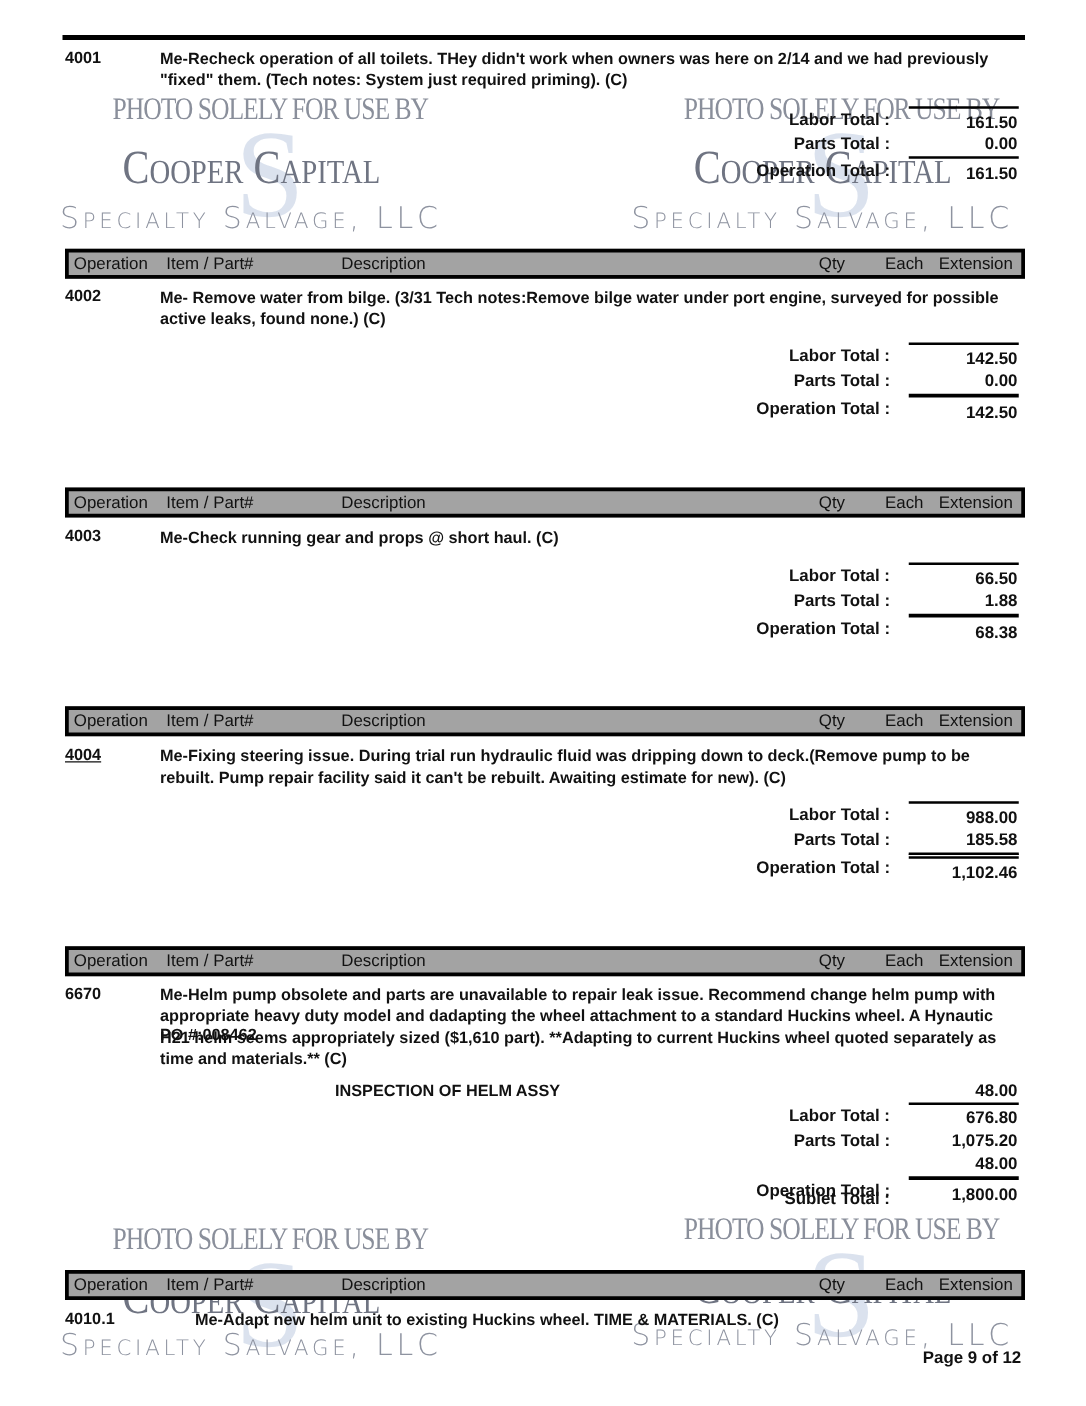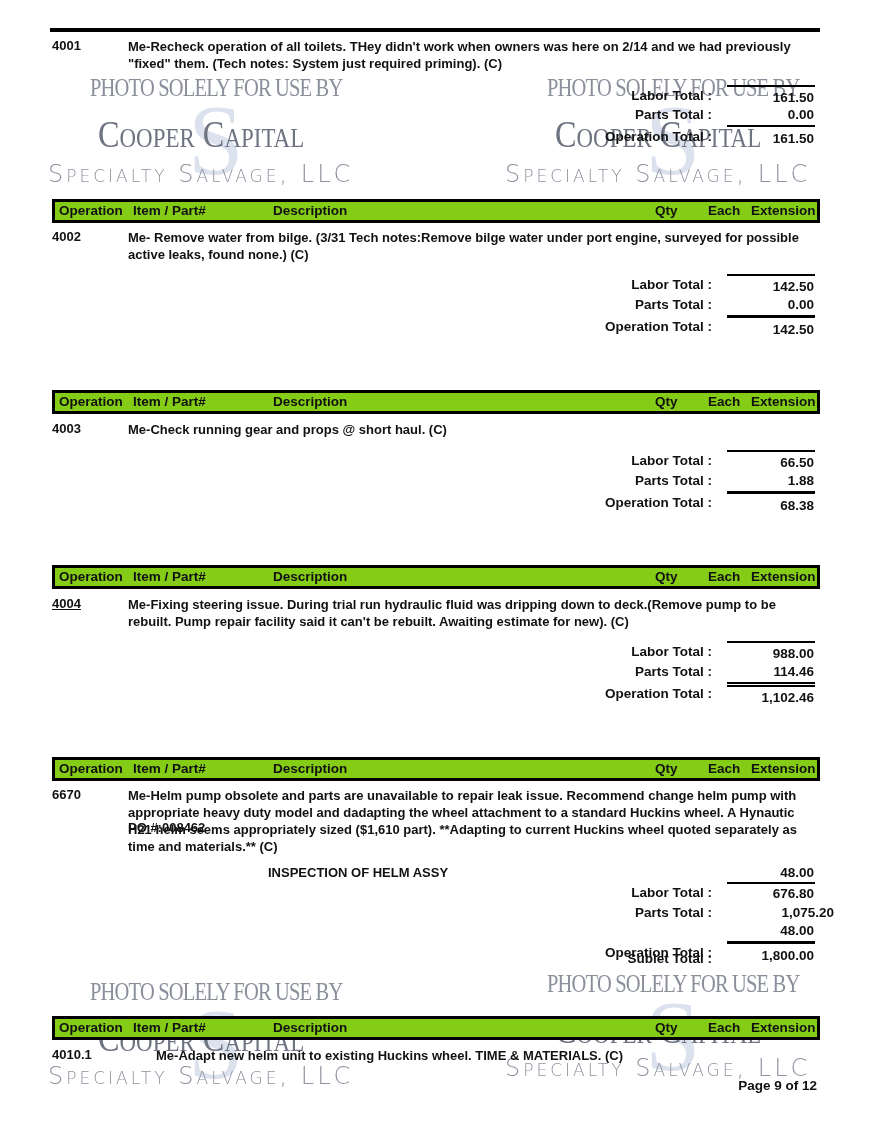--- a/index.html
+++ b/index.html
@@ -4,22 +4,22 @@
 <style>
   html, body { margin: 0; padding: 0; background: #ffffff; }
   body { width: 869px; height: 1125px; position: relative; overflow: hidden;
          font-family: "Liberation Sans", sans-serif; color: #111; }
   .abs { position: absolute; }
   .topbar { left: 50px; top: 28px; width: 770px; height: 4px; background: #000; }
 
   .op-num { font-weight: bold; font-size: 13px; left: 52px; }
   .op-desc { font-weight: bold; font-size: 13px; left: 128px; width: 690px; line-height: 17px; }
 
-  .hdr { left: 52px; width: 762px; height: 18px; background: #84cc16;
-         border: 3px solid #000; font-weight: bold; font-size: 13.5px; }
+  .hdr { left: 52px; width: 762px; height: 18px; background: #a3a3a3;
+         border: 3px solid #000; font-weight: normal; font-size: 13.5px; }
   .hdr span { position: absolute; top: 1px; }
   .h-op { left: 4px; } .h-item { left: 78px; } .h-desc { left: 218px; }
   .h-qty { left: 600px; } .h-each { left: 653px; } .h-ext { left: 696px; }
 
   .tot-label { font-weight: bold; font-size: 13.5px; width: 200px; text-align: right; left: 512px; }
   .tot-val { font-weight: bold; font-size: 13.5px; width: 110px; text-align: right; left: 704px; }
   .rule { left: 727px; width: 88px; background: #000; }
   .rule.thin { height: 2px; }
   .rule.thick { height: 3px; }
   .rule.double { height: 1px; border-bottom: 1px solid #000; box-shadow: 0 3px 0 #000; background:#000; }
@@ -125,21 +125,21 @@
   <span class="h-qty">Qty</span>
   <span class="h-each">Each</span>
   <span class="h-ext">Extension</span>
 </div>
 <div class="abs op-num fg" style="top:596px;text-decoration:underline;">4004</div>
 <div class="abs op-desc fg" style="top:596px;">Me-Fixing steering issue. During trial run  hydraulic fluid was dripping down to  deck.(Remove pump to be rebuilt. Pump repair  facility said it can't be rebuilt. Awaiting  estimate for new). (C)</div>
 <div class="abs rule thin fg" style="top:641px;"></div>
 <div class="abs tot-label fg" style="top:644px;">Labor Total :</div>
 <div class="abs tot-val fg" style="top:646px;">988.00</div>
 <div class="abs tot-label fg" style="top:664px;">Parts Total :</div>
-<div class="abs tot-val fg" style="top:664px;">114.46</div>
+<div class="abs tot-val fg" style="top:664px;">185.58</div>
 <div class="abs rule double fg" style="top:682px;"></div>
 <div class="abs tot-label fg" style="top:686px;">Operation Total :</div>
 <div class="abs tot-val fg" style="top:690px;">1,102.46</div>
 
 <div class="abs hdr fg" style="top:757px;">
   <span class="h-op">Operation</span>
   <span class="h-item">Item / Part#</span>
   <span class="h-desc">Description</span>
   <span class="h-qty">Qty</span>
   <span class="h-each">Each</span>
@@ -149,21 +149,21 @@
 <div class="abs op-desc fg" style="top:787px;">Me-Helm pump obsolete and parts are  unavailable to repair leak issue. Recommend  change helm pump with appropriate heavy duty  model and dadapting the wheel attachment to a  standard Huckins wheel. A Hynautic H21 helm  seems appropriately sized ($1,610 part).  **Adapting to current Huckins wheel quoted  separately as time and materials.** (C)</div>
 
 <div class="abs po fg" style="top:820px; left:128px;">PO #:008462</div>
 <div class="abs po fg" style="top:865px; left:268px;">INSPECTION OF HELM ASSY</div>
 <div class="abs tot-val fg" style="top:865px;">48.00</div>
 
 <div class="abs rule thin fg" style="top:882px;"></div>
 <div class="abs tot-label fg" style="top:885px;">Labor Total :</div>
 <div class="abs tot-val fg" style="top:886px;">676.80</div>
 <div class="abs tot-label fg" style="top:905px;">Parts Total :</div>
-<div class="abs tot-val fg" style="top:905px;padding-left:20px;">1,075.20</div>
+<div class="abs tot-val fg" style="top:905px;">1,075.20</div>
 <div class="abs tot-label fg" style="top:923px;margin-top:28px;">Sublet Total :</div>
 <div class="abs tot-val fg" style="top:923px;">48.00</div>
 <div class="abs rule thick fg" style="top:941px;"></div>
 <div class="abs tot-label fg" style="top:945px;">Operation Total :</div>
 <div class="abs tot-val fg" style="top:948px;">1,800.00</div>
 
 <div class="abs hdr fg" style="top:1016px;">
   <span class="h-op">Operation</span>
   <span class="h-item">Item / Part#</span>
   <span class="h-desc">Description</span>

